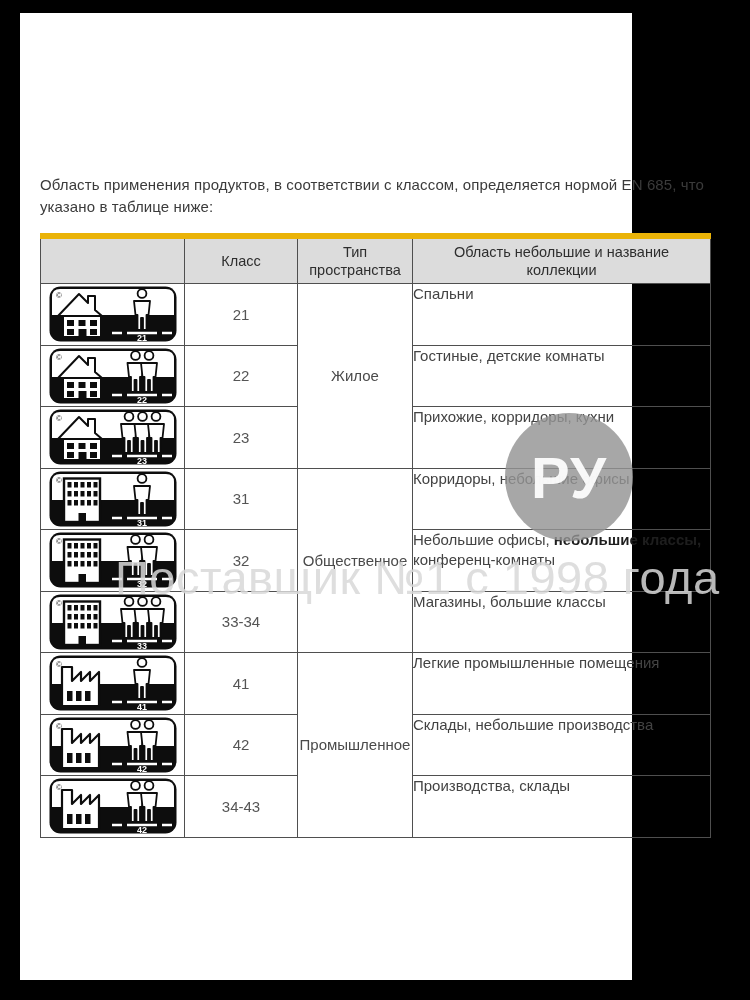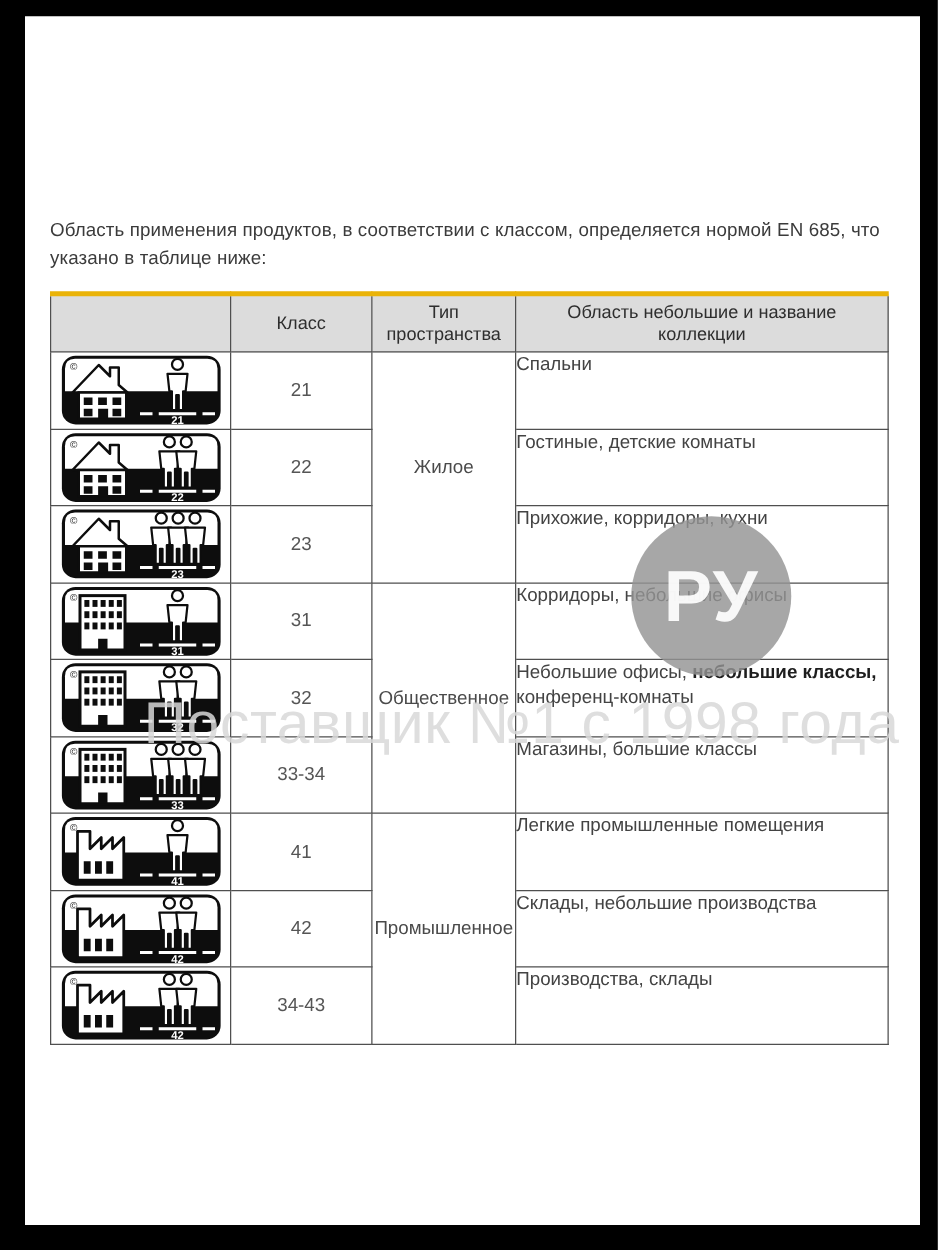--- a/index.html
+++ b/index.html
@@ -1,23 +1,23 @@
 <!DOCTYPE html>
 <html><head>
 <meta charset="utf-8">
 <style>
   html,body{margin:0;padding:0;background:#000;}
   .stage{position:relative;width:750px;height:1000px;background:#000;overflow:hidden;
          font-family:"Liberation Sans",sans-serif;}
-  .page{position:absolute;left:20px;top:13px;width:716px;height:967px;background:#fff;}
+  .page{position:absolute;left:20px;top:13px;width:612px;height:967px;background:#fff;}
   .intro{position:absolute;left:20px;top:146px;width:676px;font-size:15px;line-height:1.45;
          color:#3b3b3b;letter-spacing:.1px;}
   
   .doc-table{position:absolute;left:20px;top:220px;width:670px;border-collapse:collapse;
-             table-layout:fixed;border-top:4px solid #eab308;z-index:1;}
+             table-layout:fixed;border-top:6px solid #eab308;z-index:1;}
   .doc-table td,.doc-table th{border:1px solid #4f4f4f;padding:0;}
   .doc-table thead th{background:#dcdcdc;font-weight:normal;font-size:14.5px;color:#2e2e2e;
              height:40px;line-height:1.25;padding:2px 4px;}
   .body-row{height:61.5px;}
   .icon-cell{text-align:center;vertical-align:middle;background:#fff;}
   .picto{display:block;margin:0 auto;}
   .class-cell{text-align:center;vertical-align:middle;font-size:15px;color:#555;}
   .type-cell{text-align:center;vertical-align:middle;font-size:15px;color:#4a4a4a;margin-top:40px;}
   .desc-cell{vertical-align:top;padding:5px 8px 0 9px;font-size:15px;color:#434343;line-height:1.35;}
   .app-bold{font-weight:bold;color:#1e1e1e;}

